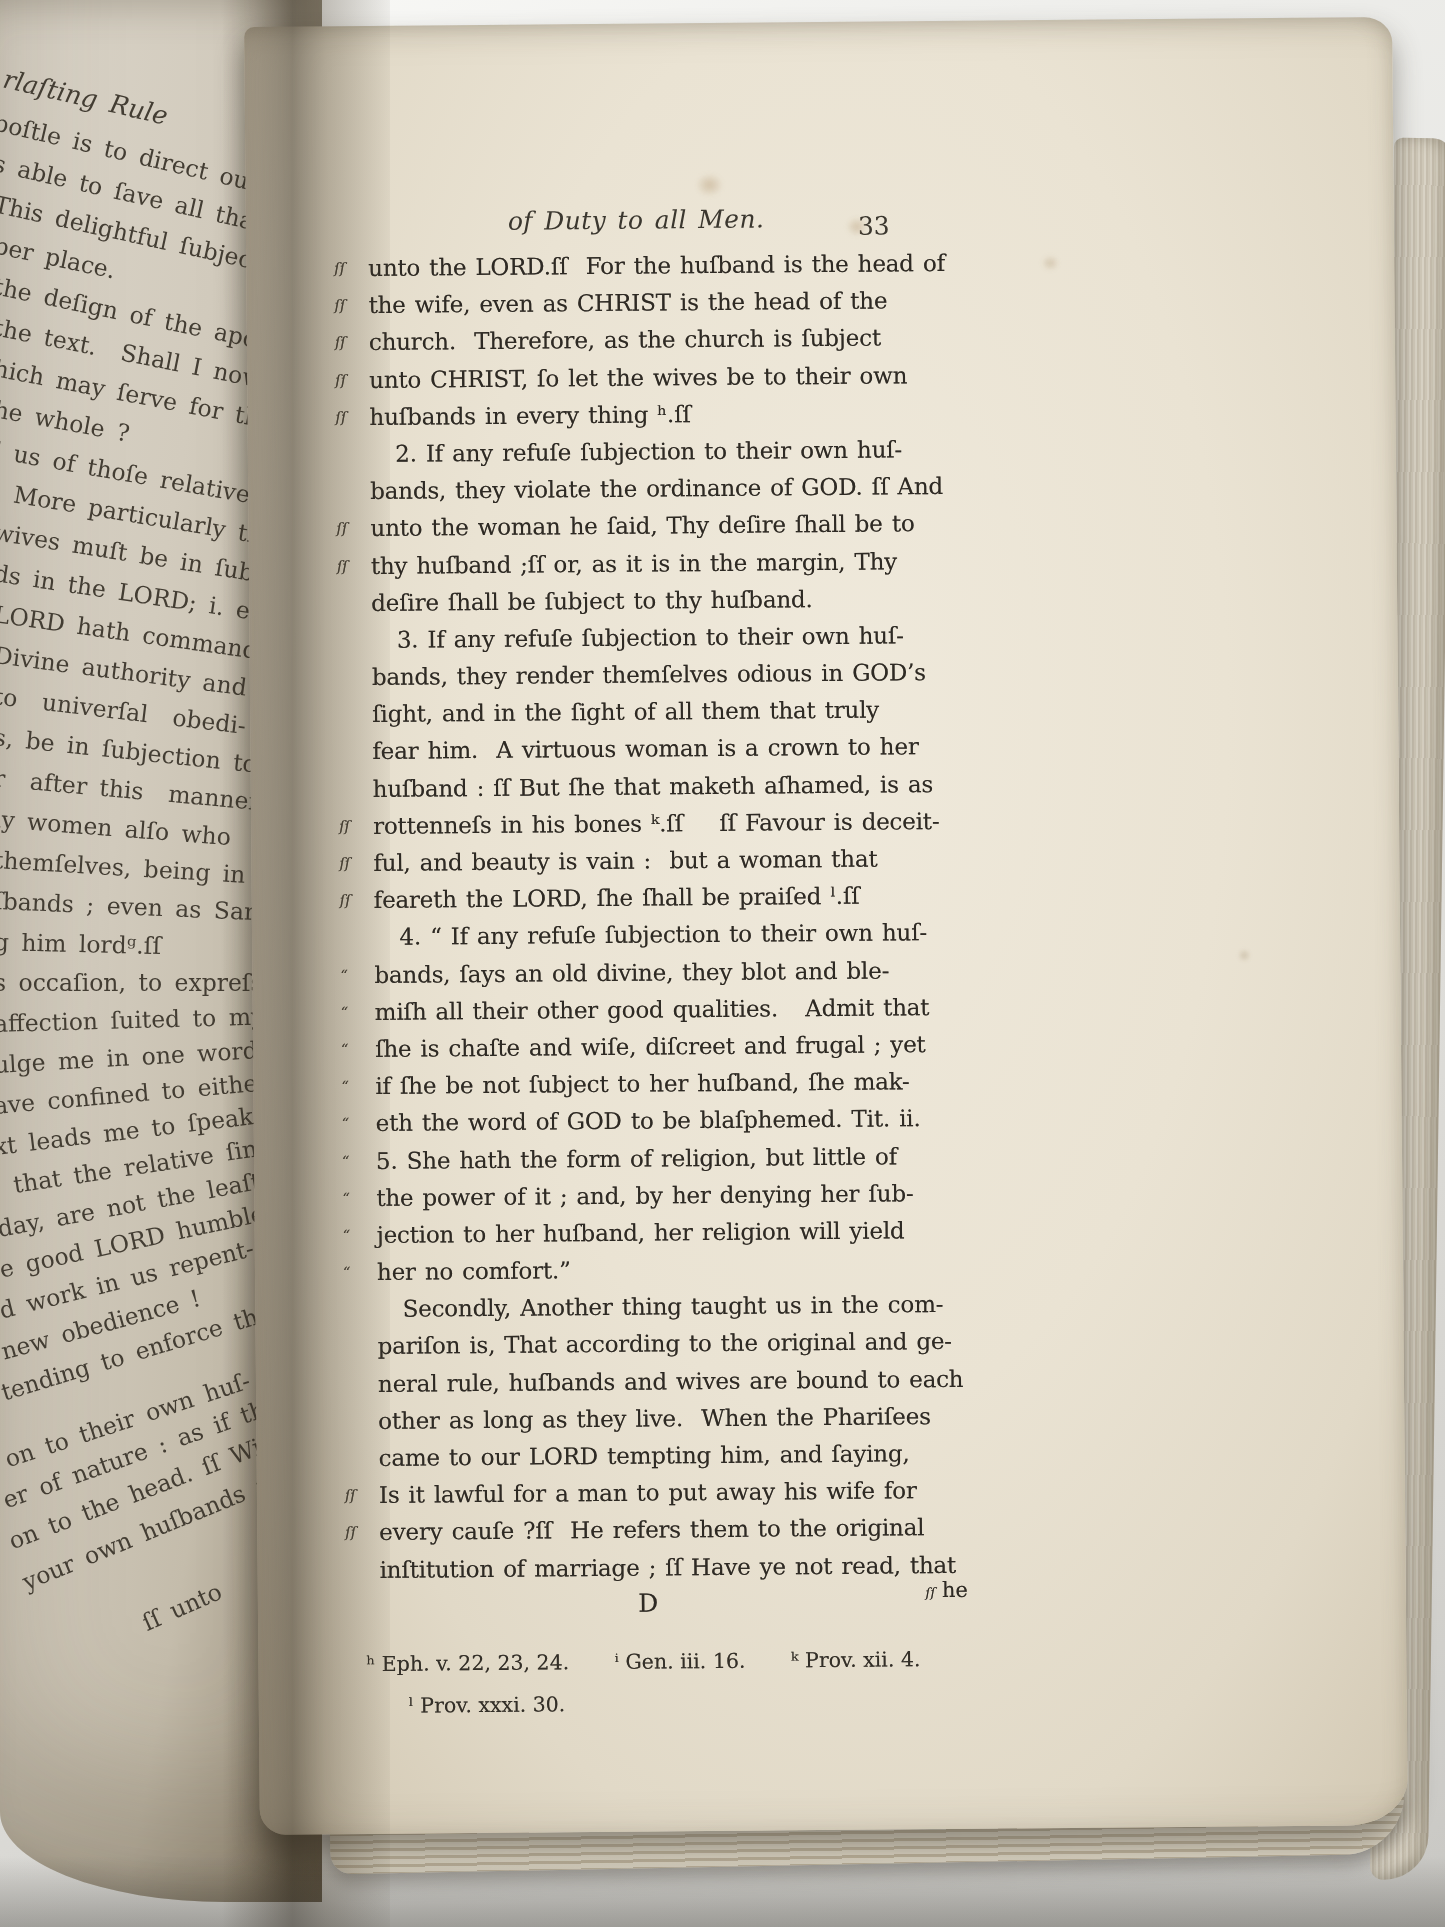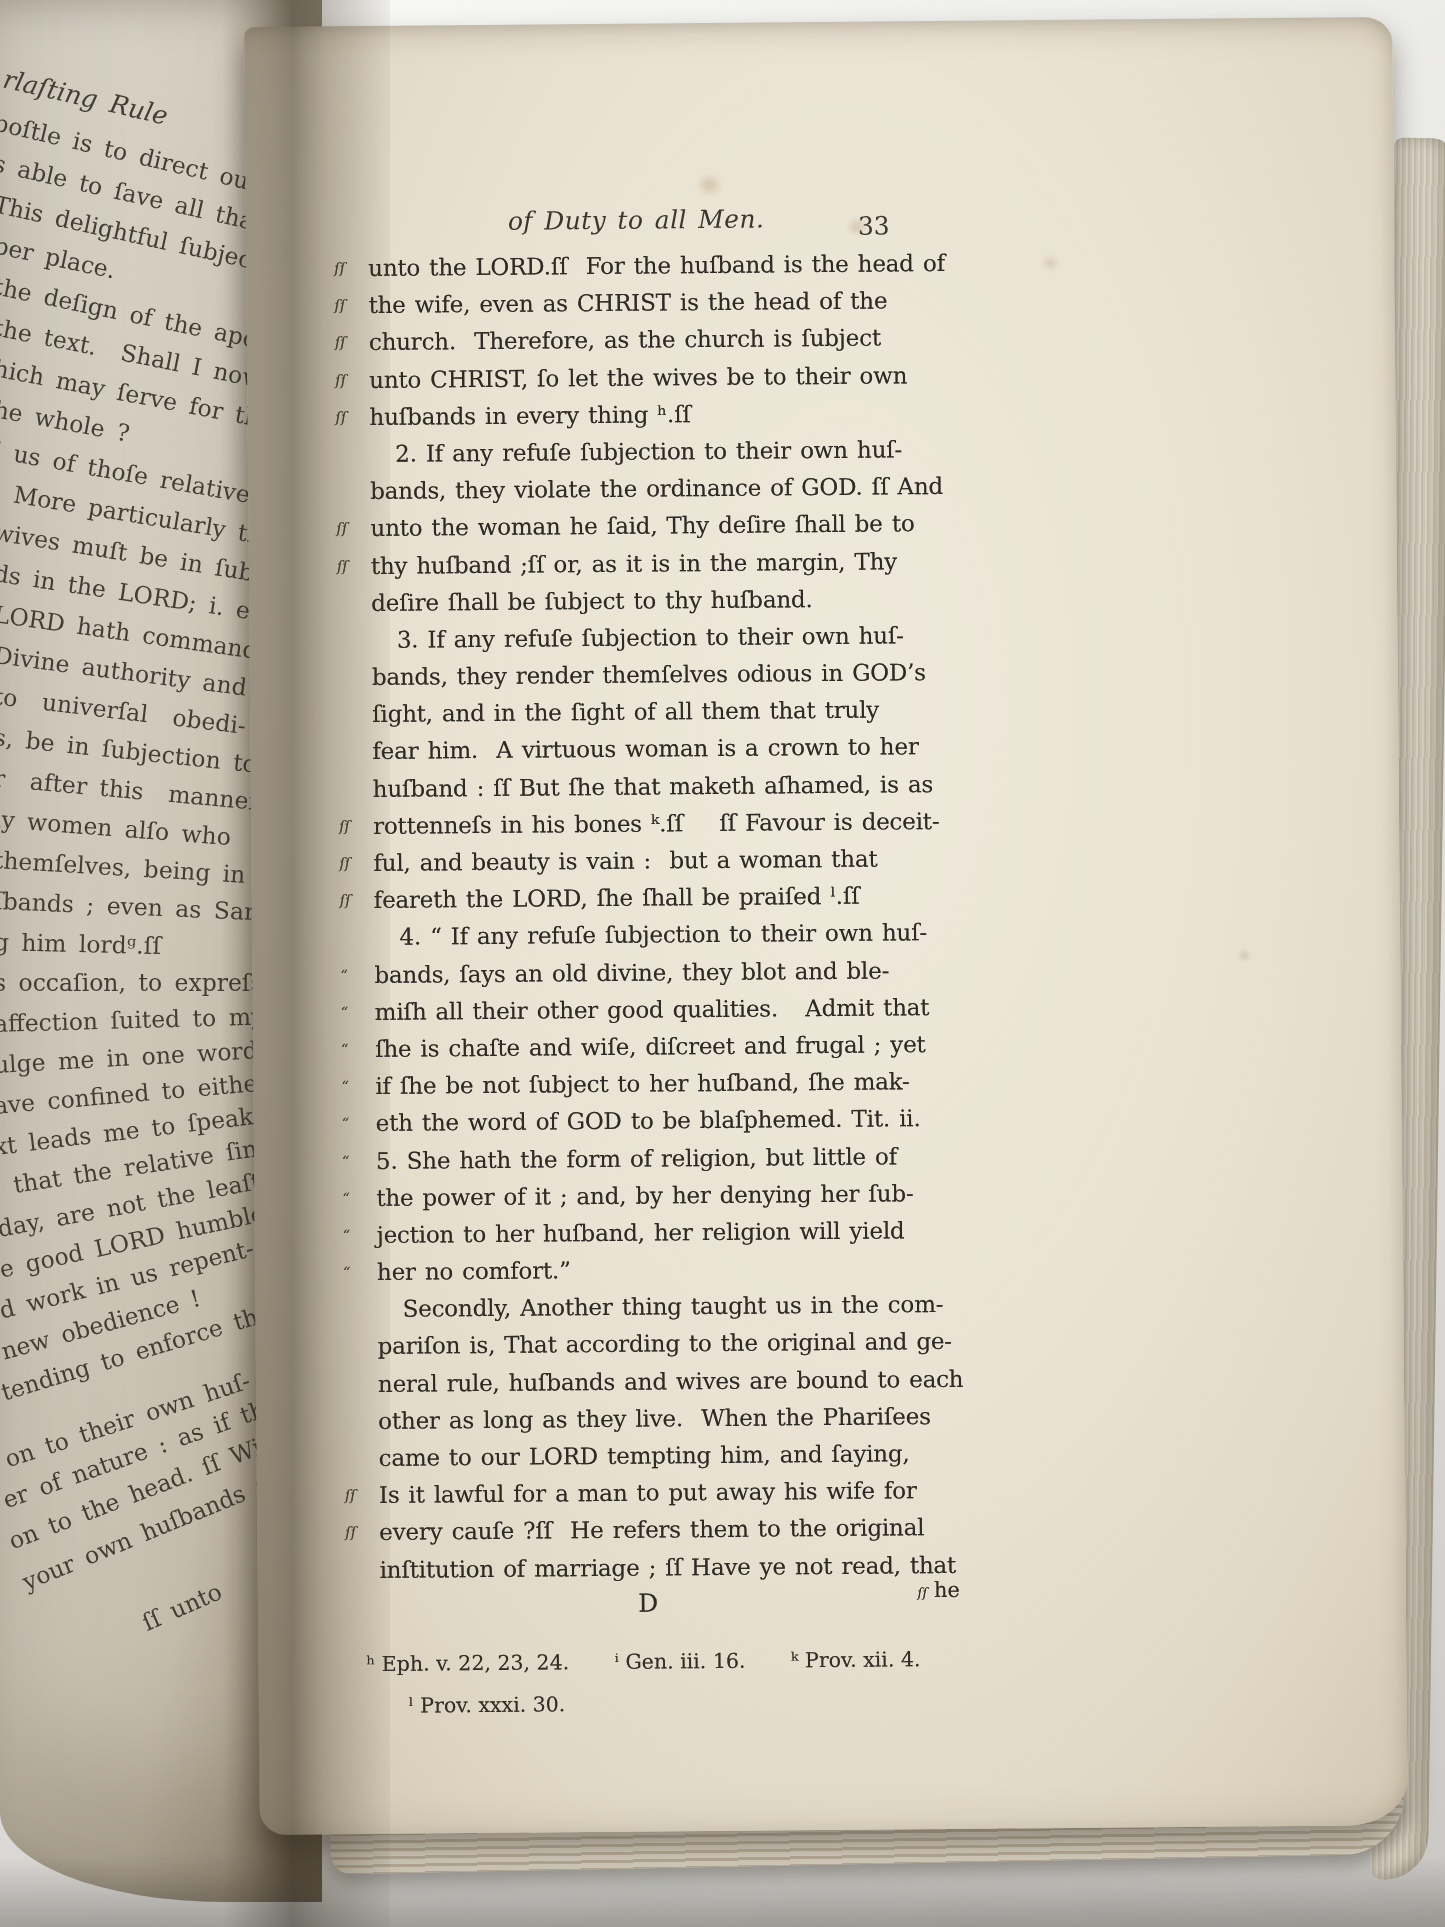--- a/index.html
+++ b/index.html
@@ -53,21 +53,21 @@
     color:#3b372f; letter-spacing:.4px; word-spacing:3px; }
   .page-number { position:absolute; top:190px; left:612px; font-size:25px; color:#3b372f; }
   .body-text { position:absolute; top:224px; left:86px; width:640px; color:#2e2a24;
     text-shadow:0 0 .6px rgba(52,46,38,.55); }
   .rl { position:relative; height:37.2px; line-height:37.2px; padding-left:36px; }
   .rm { position:absolute; left:2px; top:0; line-height:37.2px; font-size:14.5px;
     font-style:italic; color:#49443a; }
   .rt { font-size:23px; white-space:pre; letter-spacing:-0.2px; word-spacing:2px; }
   .sig-row { position:relative; height:38px; margin-top:2px; }
   .sig { position:absolute; left:46%; font-size:25px; }
-  .catch { position:absolute; right:24px; top:-8px; font-size:21px; }
+  .catch { position:absolute; right:16px; top:-8px; font-size:21px; }
   .catch .rm2 { font-size:13px; font-style:italic; }
   .footnotes { margin-top:14px; font-size:20.5px; line-height:42px; color:#332f28; }
   .fn1 { padding-left:22px; white-space:pre; }
   .fn2 { padding-left:64px; }
 
   
   .gutter-shadow { position:absolute; left:222px; top:0; width:168px; height:1927px; pointer-events:none;
     background:linear-gradient(90deg, rgba(40,30,15,0) 0%, rgba(40,30,15,.22) 22%,
       rgba(35,27,14,.42) 42%, rgba(55,44,26,.28) 62%, rgba(90,80,60,.06) 100%); }
   .floor-shadow { position:absolute; left:0; top:1856px; width:1445px; height:71px; pointer-events:none;

